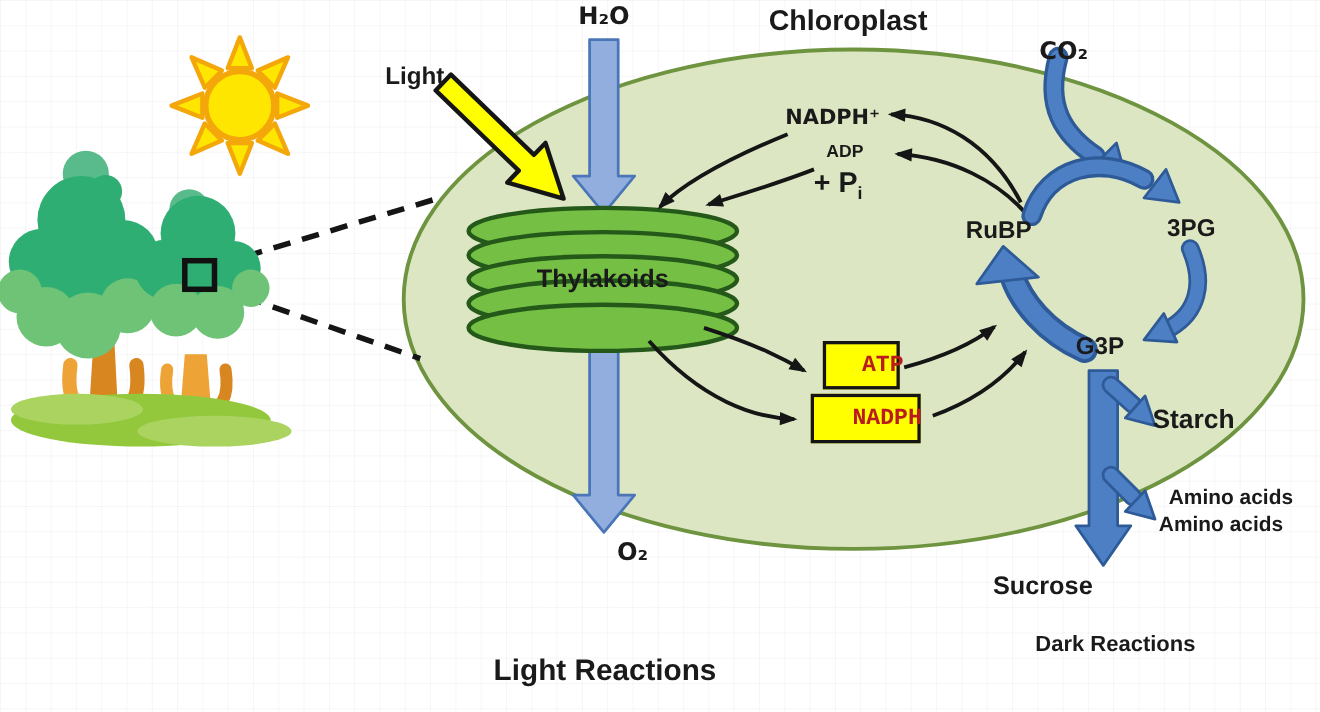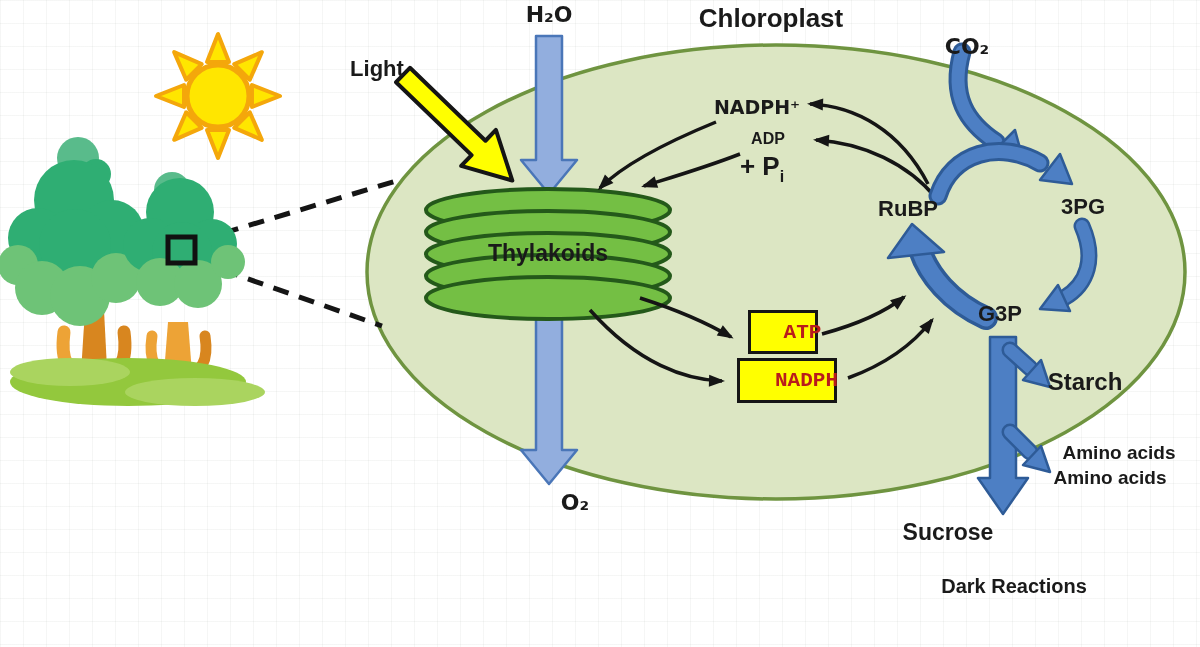--- a/index.html
+++ b/index.html
@@ -204,15 +204,16 @@
   <div class="lbl formula" style="left:575px;top:503px;font-size:22px">O₂</div>
 
   <div class="ybox" style="left:748px;top:310px;width:70px;height:44px">ATP</div>
   <div class="ybox" style="left:737px;top:358px;width:100px;height:45px">NADPH</div>
 
   <div class="lbl" style="left:1085px;top:382px;font-size:24px">Starch</div>
   <div class="lbl" style="left:1119px;top:453px;font-size:19px">Amino acids</div>
   <div class="lbl" style="left:1110px;top:478px;font-size:19px">Amino acids</div>
   <div class="lbl" style="left:948px;top:532px;font-size:23px">Sucrose</div>
 
+  <div class="lbl" style="left:550px;top:609px;font-size:27px">Light Reactions</div>
   <div class="lbl" style="left:1014px;top:586px;font-size:20px">Dark Reactions</div>
 
 </div>
 
 </body></html>

